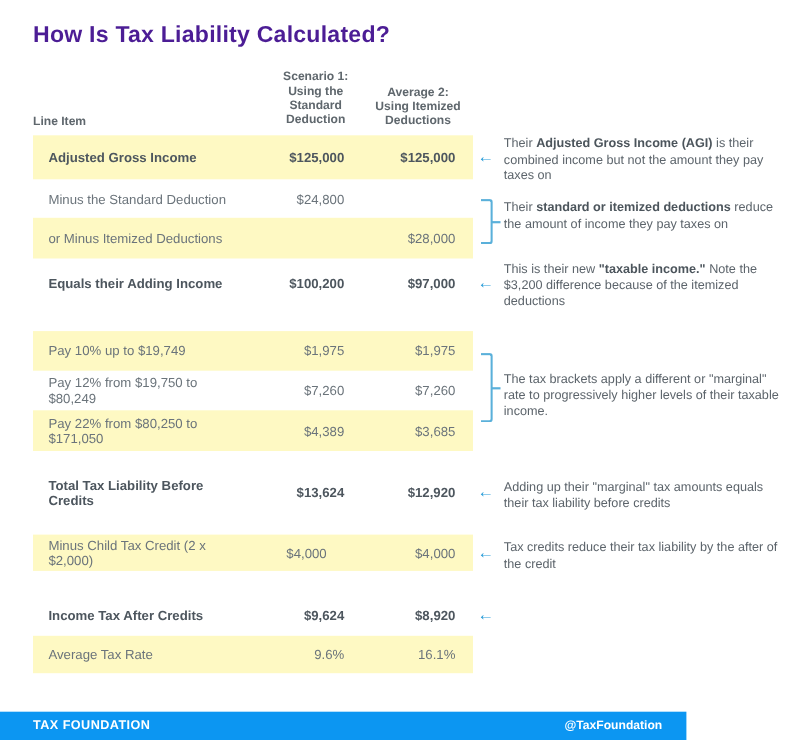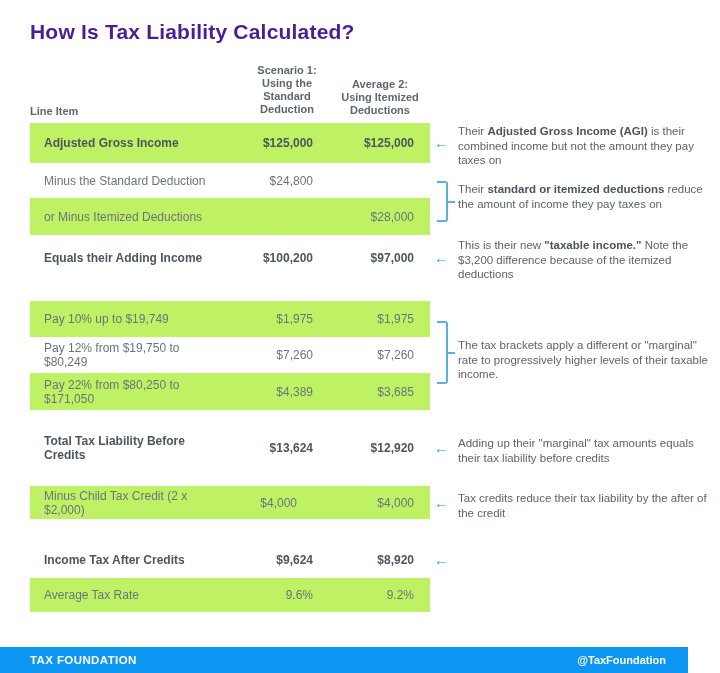--- a/index.html
+++ b/index.html
@@ -37,21 +37,21 @@
     width: 400px;
     display: flex;
     align-items: center;
     font-size: 12px;
     color: #6b747b;
   }
   .row .lbl { flex: 1; padding-left: 14px; }
   .row .v  { text-align: right; white-space: nowrap; }
   .row .v1 { width: 91px; }
   .row .v2 { width: 117px; padding-right: 16px; }
-  .row.shaded { background: #bef264; }
+  .row.shaded { background: #fef9c3; }
   .row.bold { font-weight: bold; color: #4d565e; }
 
   .r1  { top: 123px; height: 40px; }
   .r2  { top: 163px; height: 35px; }
   .r3  { top: 198px; height: 37px; }
   .r4  { top: 240px; height: 36px; }
   .r5  { top: 301px; height: 36px; }
   .r6  { top: 337px; height: 36px; }
   .r7  { top: 373px; height: 37px; }
   .r8  { top: 430px; height: 36px; }
@@ -110,21 +110,21 @@
     height: 2px;
     background: #5ab0da;
   }
   .brk-2 { top: 181px; height: 41px; }
   .brk-4 { top: 321px; height: 63px; }
 
   
   .footer {
     position: absolute;
     left: 0; top: 647px;
-    width: 688px; height: 26px;
+    width: 624px; height: 26px;
     background: #0c96f2;
     display: flex;
     align-items: center;
     justify-content: space-between;
     padding: 0 22px 0 30px;
     color: #ffffff;
   }
   .footer .brand { font-size: 11.5px; font-weight: bold; letter-spacing: 0.4px; }
   .footer .handle { font-size: 11px; font-weight: bold; text-decoration: none; color: #ffffff; }
 </style>
@@ -194,21 +194,21 @@
     <span class="v v2">$4,000</span>
   </div>
   <div class="row r10 bold">
     <span class="lbl">Income Tax After Credits</span>
     <span class="v v1">$9,624</span>
     <span class="v v2">$8,920</span>
   </div>
   <div class="row r11 shaded">
     <span class="lbl">Average Tax Rate</span>
     <span class="v v1">9.6%</span>
-    <span class="v v2">9.2%</span>
+    <span class="v v2">16.1%</span>
   </div>
 
   <span class="arrow arr-1">←</span>
   <div class="bracket brk-2"></div>
   <span class="arrow arr-3">←</span>
   <div class="bracket brk-4"></div>
   <span class="arrow arr-5">←</span>
   <span class="arrow arr-6">←</span>
   <span class="arrow arr-7">←</span>
 

